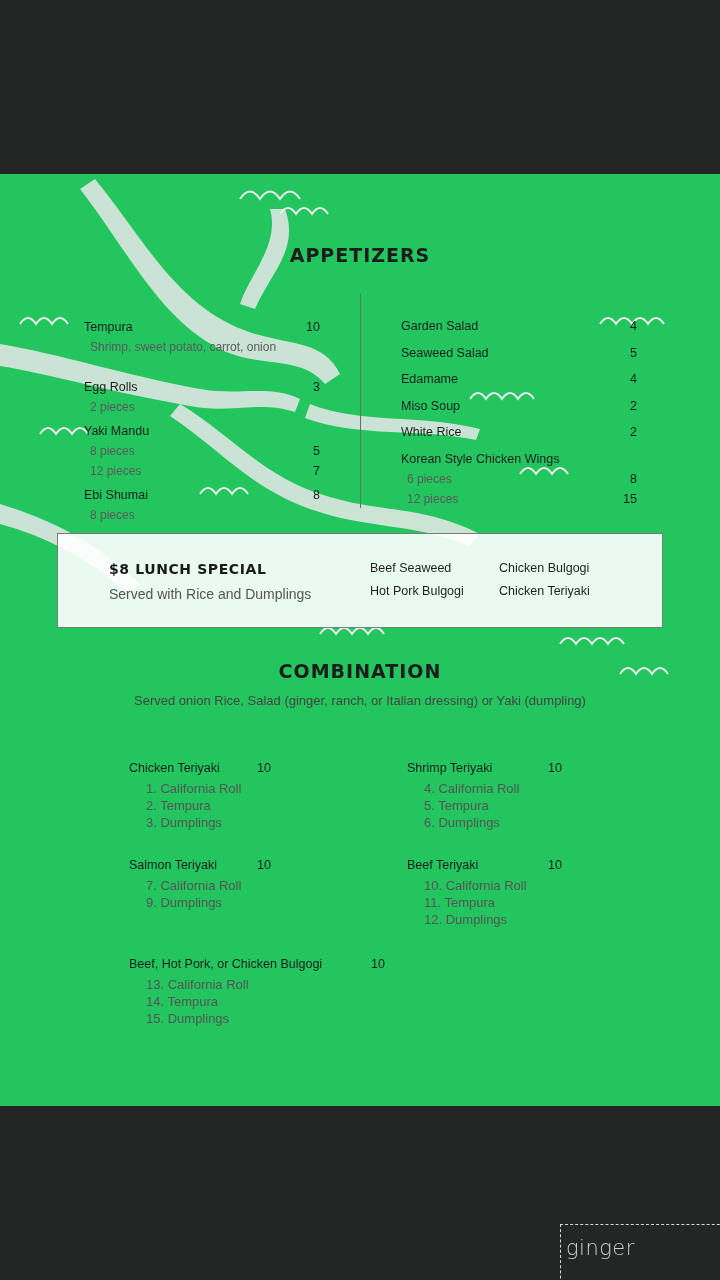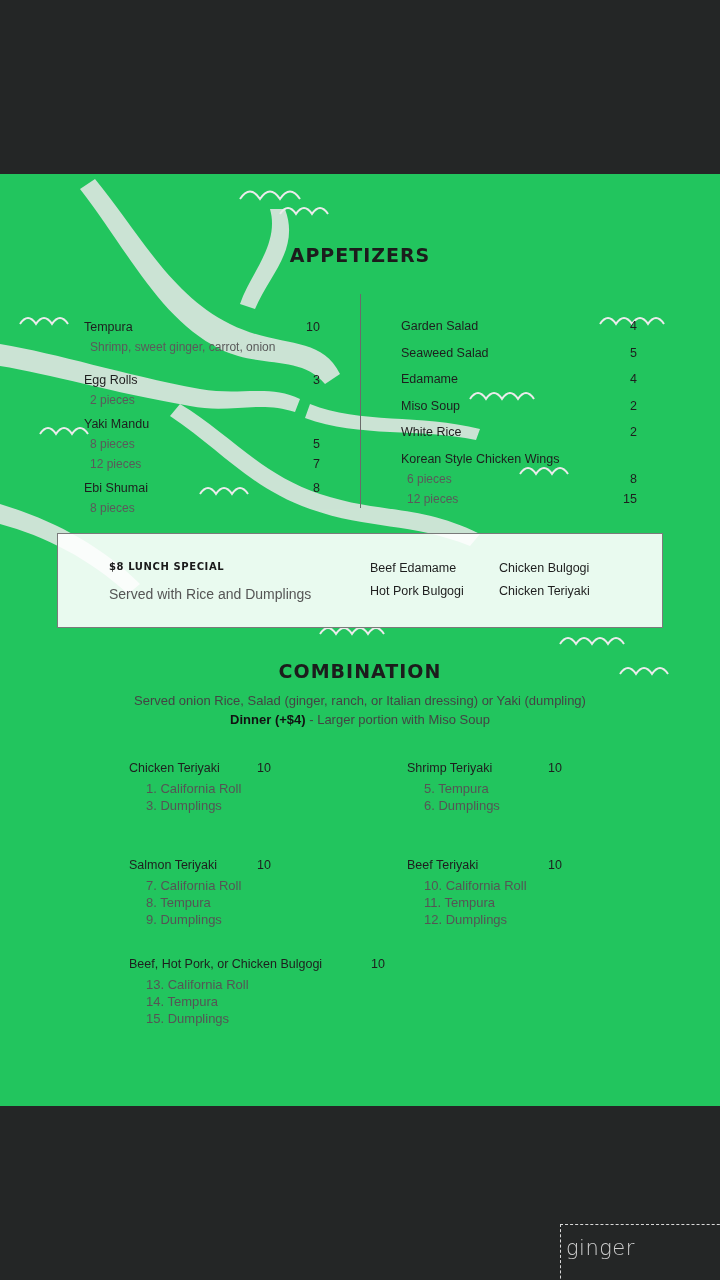--- a/index.html
+++ b/index.html
@@ -33,21 +33,21 @@
     .row.sub .name { color: #5a5a5a; padding-left: 6px; font-size: 12px; }
     .app-left .row.sub .name { padding-left: 6px; }
 
     .app-right .row { height: 26.5px; line-height: 20px; }
     .app-right .row.sub { height: 20.5px; }
 
     .lunch-box {
       position: absolute; left: 57px; top: 359px; width: 606px; height: 95px;
       border: 1px solid #7a7a7a; background: rgba(255,255,255,0.9);
     }
-    .lunch-title { position: absolute; left: 51px; top: 27px; font-family: "DejaVu Sans", sans-serif; font-weight: bold; font-size: 10px; letter-spacing: 0.6px; color: #1a1a1a; }
+    .lunch-title { position: absolute; left: 51px; top: 27px; font-family: "DejaVu Sans", sans-serif; font-weight: bold; font-size: 14px; letter-spacing: 0.6px; color: #1a1a1a; }
     .lunch-sub { position: absolute; left: 51px; top: 52px; font-size: 14px; color: #555; }
     .lunch-item { position: absolute; font-size: 12.5px; color: #1e1e1e; }
 
     .combo-desc { position: absolute; left: 0; width: 720px; text-align: center; font-size: 13px; color: #444; }
     .combo-desc1 { top: 519px; }
     .combo-desc2 { top: 538px; }
     .combo-desc2 .strong { font-weight: bold; color: #111; }
 
     .combo-group { position: absolute; font-size: 12.5px; }
     .combo-head { position: relative; height: 22px; line-height: 20px; color: #1e1e1e; }
@@ -92,22 +92,22 @@
       <path d="M620 500 q8 -12 16 0 q8 -12 16 0 q8 -12 16 0"></path>
     </g>
   </svg>
 
   <div class="section-title appetizers-title">APPETIZERS</div>
 
   <div class="divider"></div>
 
   <div class="app-col app-left">
     <div class="row"><span class="name">Tempura</span><span class="price">10</span></div>
-    <div class="row sub"><span class="name">Shrimp, sweet ginger, carrot, onion</span></div>
-    <div class="row" style="margin-top:13px"><span class="name">Egg Rolls</span><span class="price">3</span></div>
+    <div class="row sub"><span class="name">Shrimp, sweet potato, carrot, onion</span></div>
+    <div class="row" style="margin-top:20px"><span class="name">Egg Rolls</span><span class="price">3</span></div>
     <div class="row sub"><span class="name">2 pieces</span></div>
     <div class="row" style="margin-top:4px"><span class="name">Yaki Mandu</span></div>
     <div class="row sub"><span class="name">8 pieces</span><span class="price">5</span></div>
     <div class="row sub"><span class="name">12 pieces</span><span class="price">7</span></div>
     <div class="row" style="margin-top:4px"><span class="name">Ebi Shumai</span><span class="price">8</span></div>
     <div class="row sub"><span class="name">8 pieces</span></div>
   </div>
 
   <div class="app-col app-right">
     <div class="row"><span class="name">Garden Salad</span><span class="price">4</span></div>
@@ -116,46 +116,46 @@
     <div class="row"><span class="name">Miso Soup</span><span class="price">2</span></div>
     <div class="row"><span class="name">White Rice</span><span class="price">2</span></div>
     <div class="row sub" style="height:20px"><span class="name" style="padding-left:0;color:#1e1e1e;font-size:12.5px">Korean Style Chicken Wings</span></div>
     <div class="row sub"><span class="name">6 pieces</span><span class="price">8</span></div>
     <div class="row sub"><span class="name">12 pieces</span><span class="price">15</span></div>
   </div>
 
   <div class="lunch-box">
     <div class="lunch-title">$8 LUNCH SPECIAL</div>
     <div class="lunch-sub">Served with Rice and Dumplings</div>
-    <div class="lunch-item" style="left:312px;top:27px">Beef Edamame</div>
+    <div class="lunch-item" style="left:312px;top:27px">Beef Seaweed</div>
     <div class="lunch-item" style="left:441px;top:27px">Chicken Bulgogi</div>
     <div class="lunch-item" style="left:312px;top:50px">Hot Pork Bulgogi</div>
     <div class="lunch-item" style="left:441px;top:50px">Chicken Teriyaki</div>
   </div>
 
   <div class="section-title combination-title">COMBINATION</div>
   <div class="combo-desc combo-desc1">Served onion Rice, Salad (ginger, ranch, or Italian dressing) or Yaki (dumpling)</div>
-  <div class="combo-desc combo-desc2"><span class="strong">Dinner (+$4)</span><span> - Larger portion with Miso Soup</span></div>
 
   <div class="combo-group" style="left:129px;top:584px;width:220px">
     <div class="combo-head"><span>Chicken Teriyaki</span><span class="price" style="left:128px">10</span></div>
     <div class="combo-opt">1. California Roll</div>
+    <div class="combo-opt">2. Tempura</div>
     <div class="combo-opt">3. Dumplings</div>
   </div>
 
   <div class="combo-group" style="left:407px;top:584px;width:220px">
     <div class="combo-head"><span>Shrimp Teriyaki</span><span class="price" style="left:141px">10</span></div>
+    <div class="combo-opt">4. California Roll</div>
     <div class="combo-opt">5. Tempura</div>
     <div class="combo-opt">6. Dumplings</div>
   </div>
 
   <div class="combo-group" style="left:129px;top:681px;width:220px">
     <div class="combo-head"><span>Salmon Teriyaki</span><span class="price" style="left:128px">10</span></div>
     <div class="combo-opt">7. California Roll</div>
-    <div class="combo-opt">8. Tempura</div>
     <div class="combo-opt">9. Dumplings</div>
   </div>
 
   <div class="combo-group" style="left:407px;top:681px;width:220px">
     <div class="combo-head"><span>Beef Teriyaki</span><span class="price" style="left:141px">10</span></div>
     <div class="combo-opt">10. California Roll</div>
     <div class="combo-opt">11. Tempura</div>
     <div class="combo-opt">12. Dumplings</div>
   </div>
 

